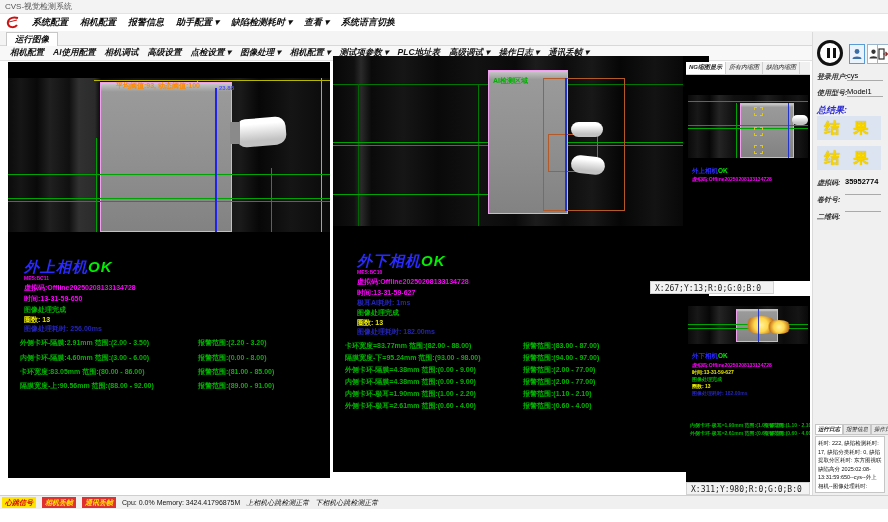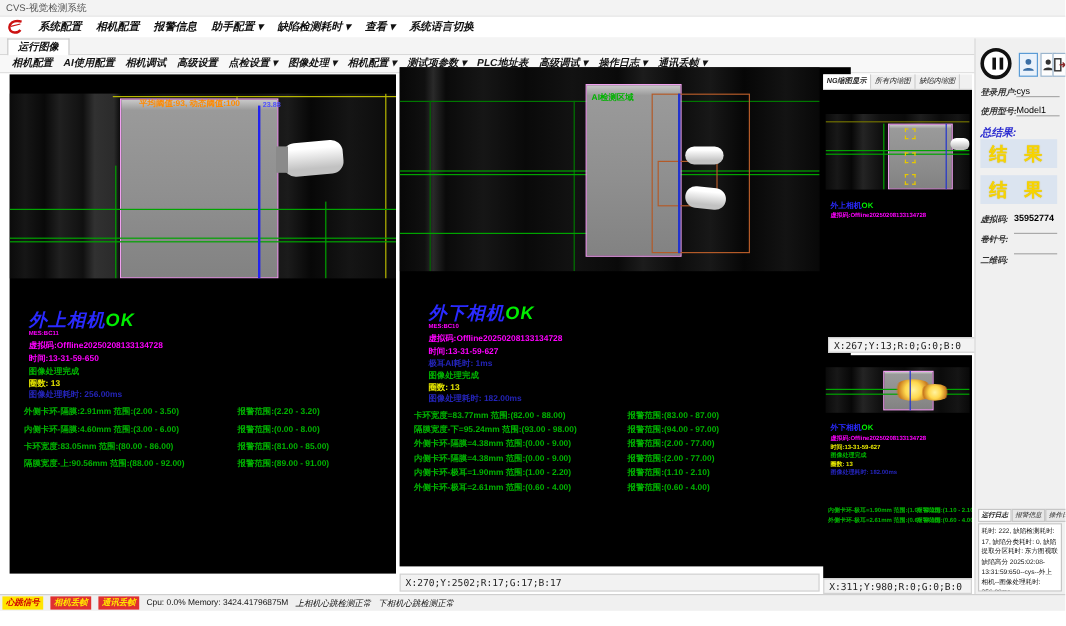--- a/index.html
+++ b/index.html
@@ -52,21 +52,21 @@
   .c-dkb{color:#2424b8;}
   .c-org{color:#ff8a00;}
   .c-ok{color:#00ee00;}
   .cam-title{font-size:15px;font-weight:bold;font-style:italic;letter-spacing:1px;}
   
   .thumbtabs{left:686px;top:62px;width:124px;height:13px;background:#f0f0f0;border-bottom:1px solid #cfcfcf;
              display:flex;box-sizing:border-box;font-size:6px;font-style:italic;color:#222;}
   .thumbtabs .tt{padding:1px 3px;border-right:1px solid #cfcfcf;white-space:nowrap;}
   .thumbtabs .sel{background:#fff;font-weight:bold;}
   .th1{left:686px;top:75px;width:124px;height:206px;}
-  .th1s{left:690px;top:281px;width:124px;height:13px;}
+  .th1s{left:650px;top:281px;width:124px;height:13px;}
   .th2{left:686px;top:296px;width:124px;height:186px;}
   .th2s{left:686px;top:482px;width:124px;height:13px;}
   .thimg{position:absolute;left:2px;width:120px;overflow:hidden;
     background:linear-gradient(90deg,#0a0a0a 0%,#181818 8%,#070707 18%,#242424 26%,#101010 38%,#0a0a0a 55%,#1e1e1e 66%,#0b0b0b 80%,#151515 92%,#090909 100%);}
   .ybox{position:absolute;border:1px dashed #e6c800;box-sizing:border-box;}
   
   .side{left:812px;top:32px;width:76px;height:463px;background:#f0f0f0;border-left:1px solid #dadada;box-sizing:border-box;}
   .pausebtn{position:absolute;left:4px;top:8px;width:26px;height:26px;border-radius:50%;border:3px solid #111;background:#fff;box-sizing:border-box;}
   .pausebtn i{position:absolute;top:5px;width:3px;height:10px;background:#111;}
   .sbtn{position:absolute;top:12px;height:20px;background:#fdfdfd;border:1px solid #9ab4cc;box-sizing:border-box;
@@ -205,21 +205,20 @@
     <div class="ln c-grn" style="left:190px;top:297px;">报警范围:(94.00 - 97.00)</div>
     <div class="ln c-grn" style="left:12px;top:309px;">外侧卡环-隔膜=4.38mm 范围:(0.00 - 9.00)</div>
     <div class="ln c-grn" style="left:190px;top:309px;">报警范围:(2.00 - 77.00)</div>
     <div class="ln c-grn" style="left:12px;top:321px;">内侧卡环-隔膜=4.38mm 范围:(0.00 - 9.00)</div>
     <div class="ln c-grn" style="left:190px;top:321px;">报警范围:(2.00 - 77.00)</div>
     <div class="ln c-grn" style="left:12px;top:333px;">内侧卡环-极耳=1.90mm 范围:(1.00 - 2.20)</div>
     <div class="ln c-grn" style="left:190px;top:333px;">报警范围:(1.10 - 2.10)</div>
     <div class="ln c-grn" style="left:12px;top:345px;">外侧卡环-极耳=2.61mm 范围:(0.60 - 4.00)</div>
     <div class="ln c-grn" style="left:190px;top:345px;">报警范围:(0.60 - 4.00)</div>
   </div>
-  <div class="abs statusline s-mid">X:270;Y:2502;R:17;G:17;B:17</div>
 
   <div class="abs thumbtabs">
     <span class="tt sel">NG缩图显示</span>
     <span class="tt">所有内缩图</span>
     <span class="tt">缺陷内缩图</span>
   </div>
 
   <div class="abs panel th1">
     <div class="thimg" style="top:20px;height:63px;">
       <div class="hline" style="left:0;top:6px;width:120px;background:#707000;"></div>

